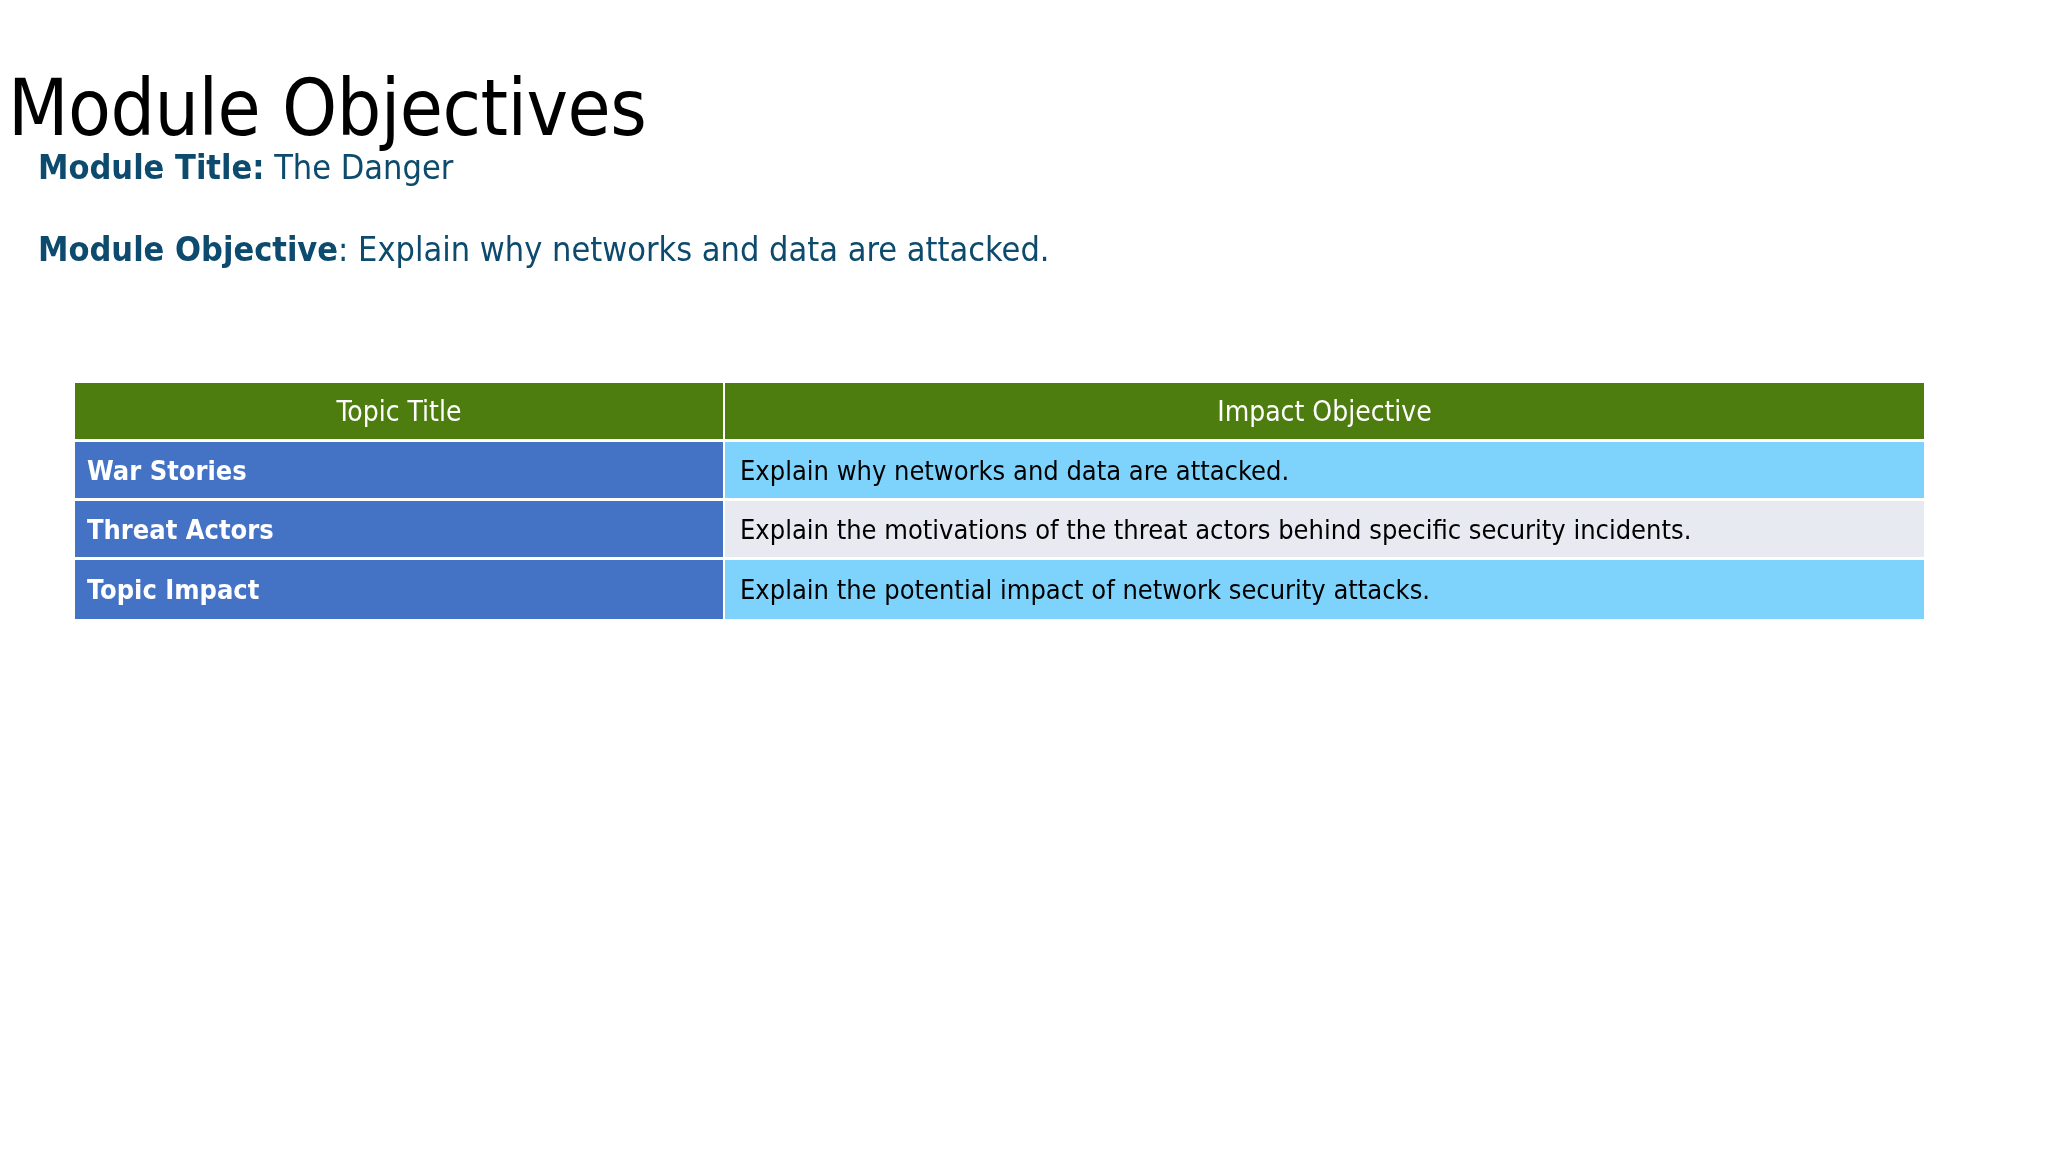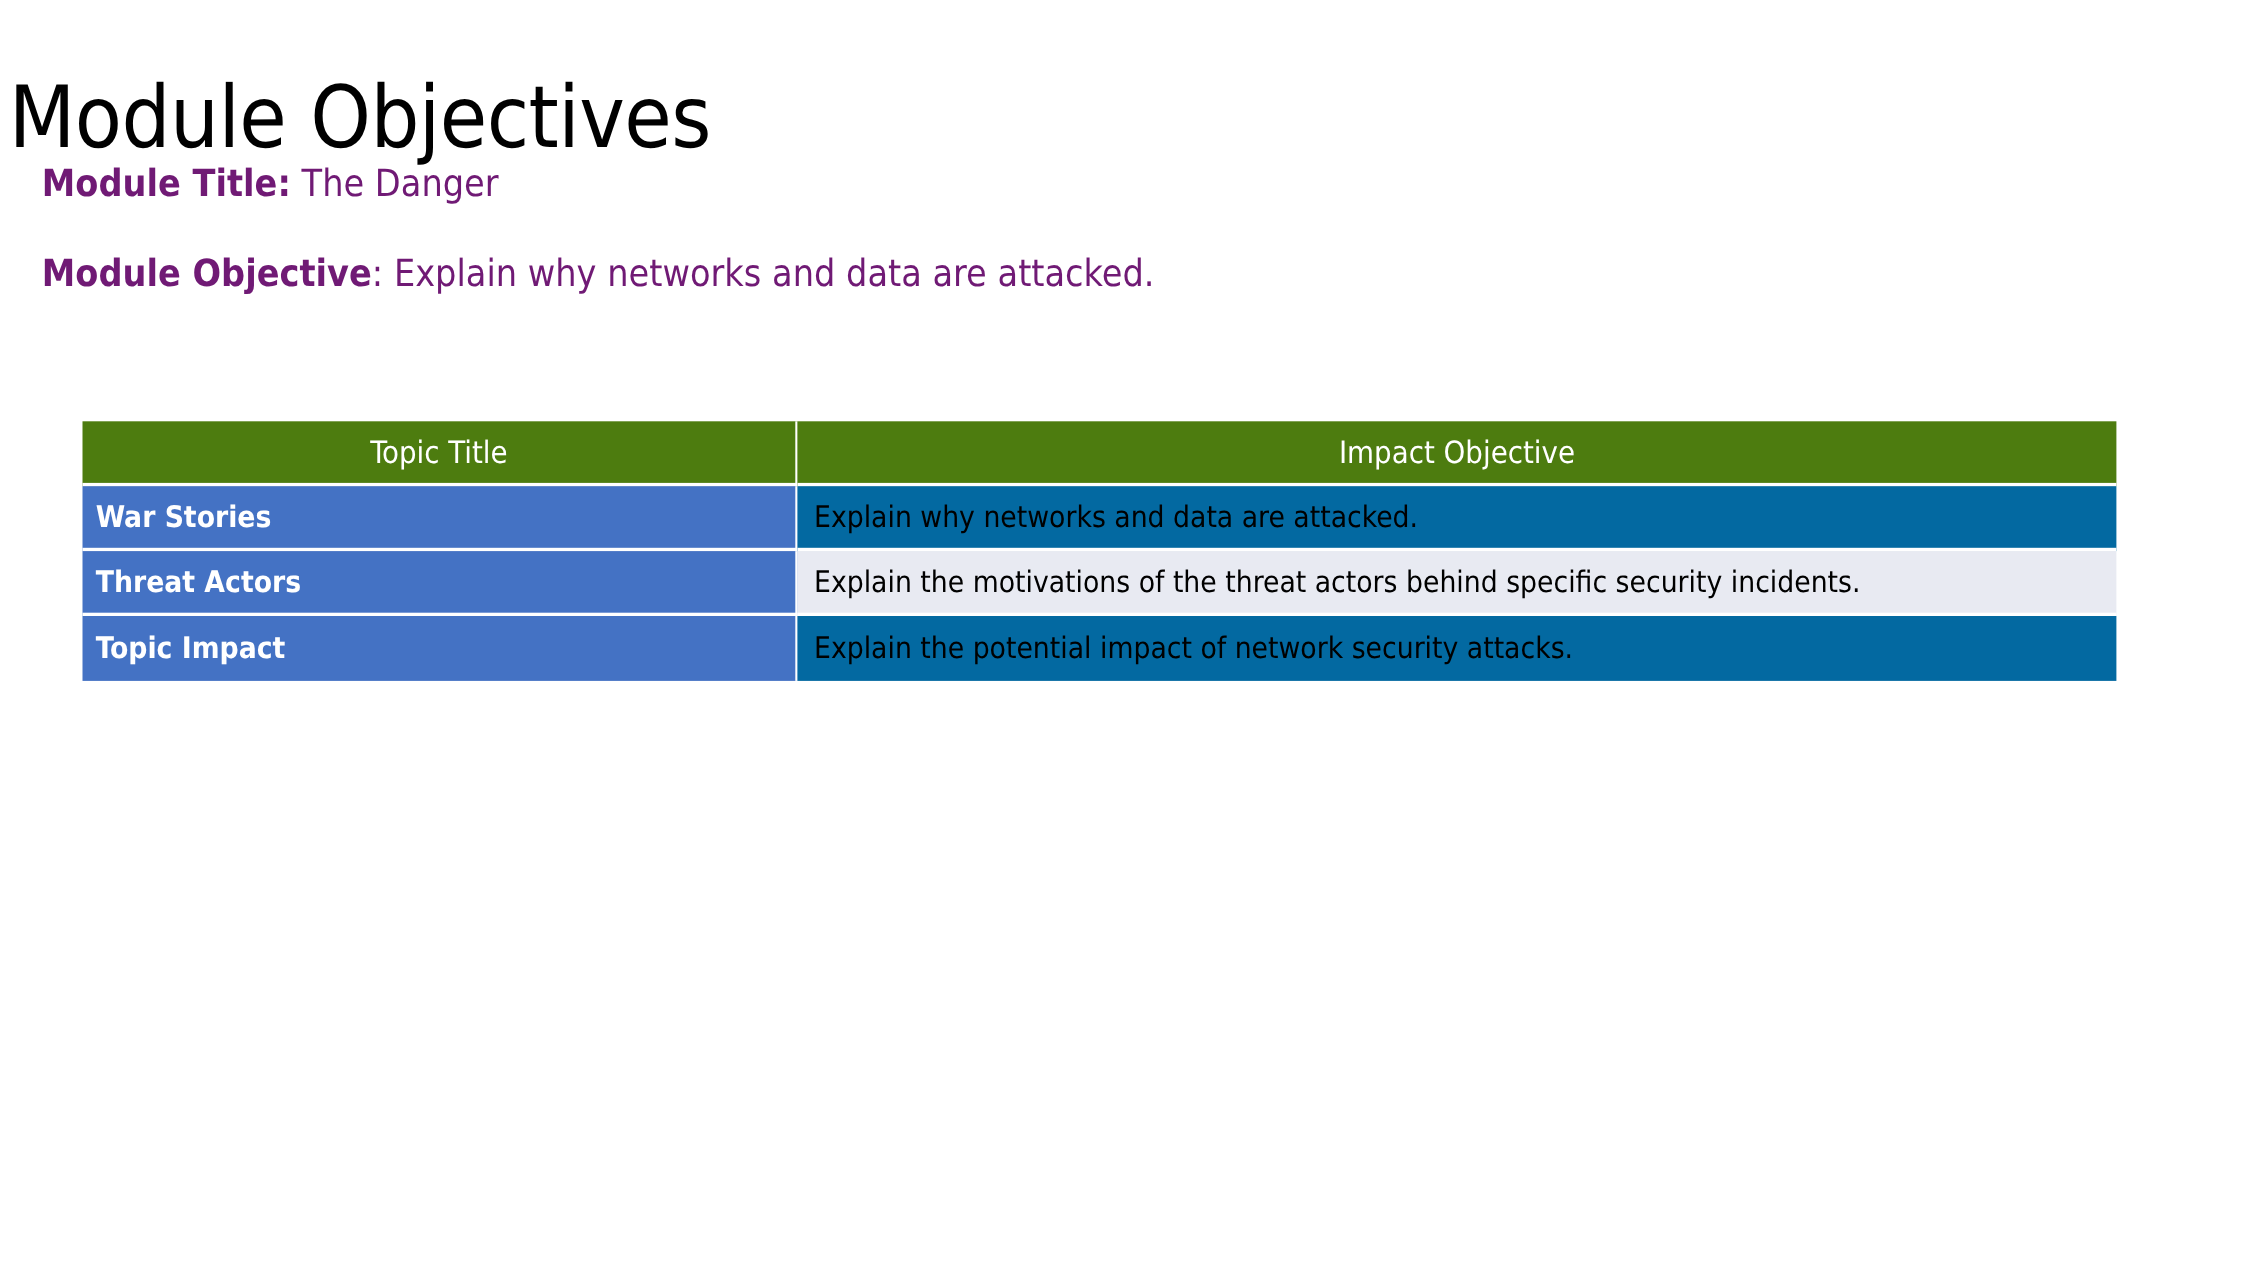--- a/index.html
+++ b/index.html
@@ -43,21 +43,21 @@
     left: 38px;
     top: 150px;
     width: 1960px;
   }
 
   .body-line {
     font-family: "DejaVu Sans Condensed", "Liberation Sans", sans-serif;
     font-size: 34px;
     font-weight: 400;
     font-stretch: condensed;
-    color: #701a75;
+    color: #0c4a6e;
     line-height: 1.0;
     white-space: nowrap;
   }
 
   .body-line.first { margin-bottom: 48px; }
 
   .body-line .lbl {
     font-weight: 700;
   }
   .body-line .val {
@@ -125,21 +125,21 @@
     color: #000000;
     font-family: "DejaVu Sans Condensed", "Liberation Sans", sans-serif;
     font-size: 27px;
     font-weight: 400;
     font-stretch: condensed;
     text-align: left;
     padding-left: 15px;
     border-bottom: 3px solid #FFFFFF;
   }
 
-  .topic-table tbody tr.band-dark td.cell-object  { background: #0369a1; }
+  .topic-table tbody tr.band-dark td.cell-object  { background: #7dd3fc; }
   .topic-table tbody tr.band-light td.cell-object { background: #E8EAF2; }
 
   .topic-table tbody tr:last-child td {
     border-bottom: none;
   }
 </style>
 </head>
 <body>
 
 <div class="slide">

